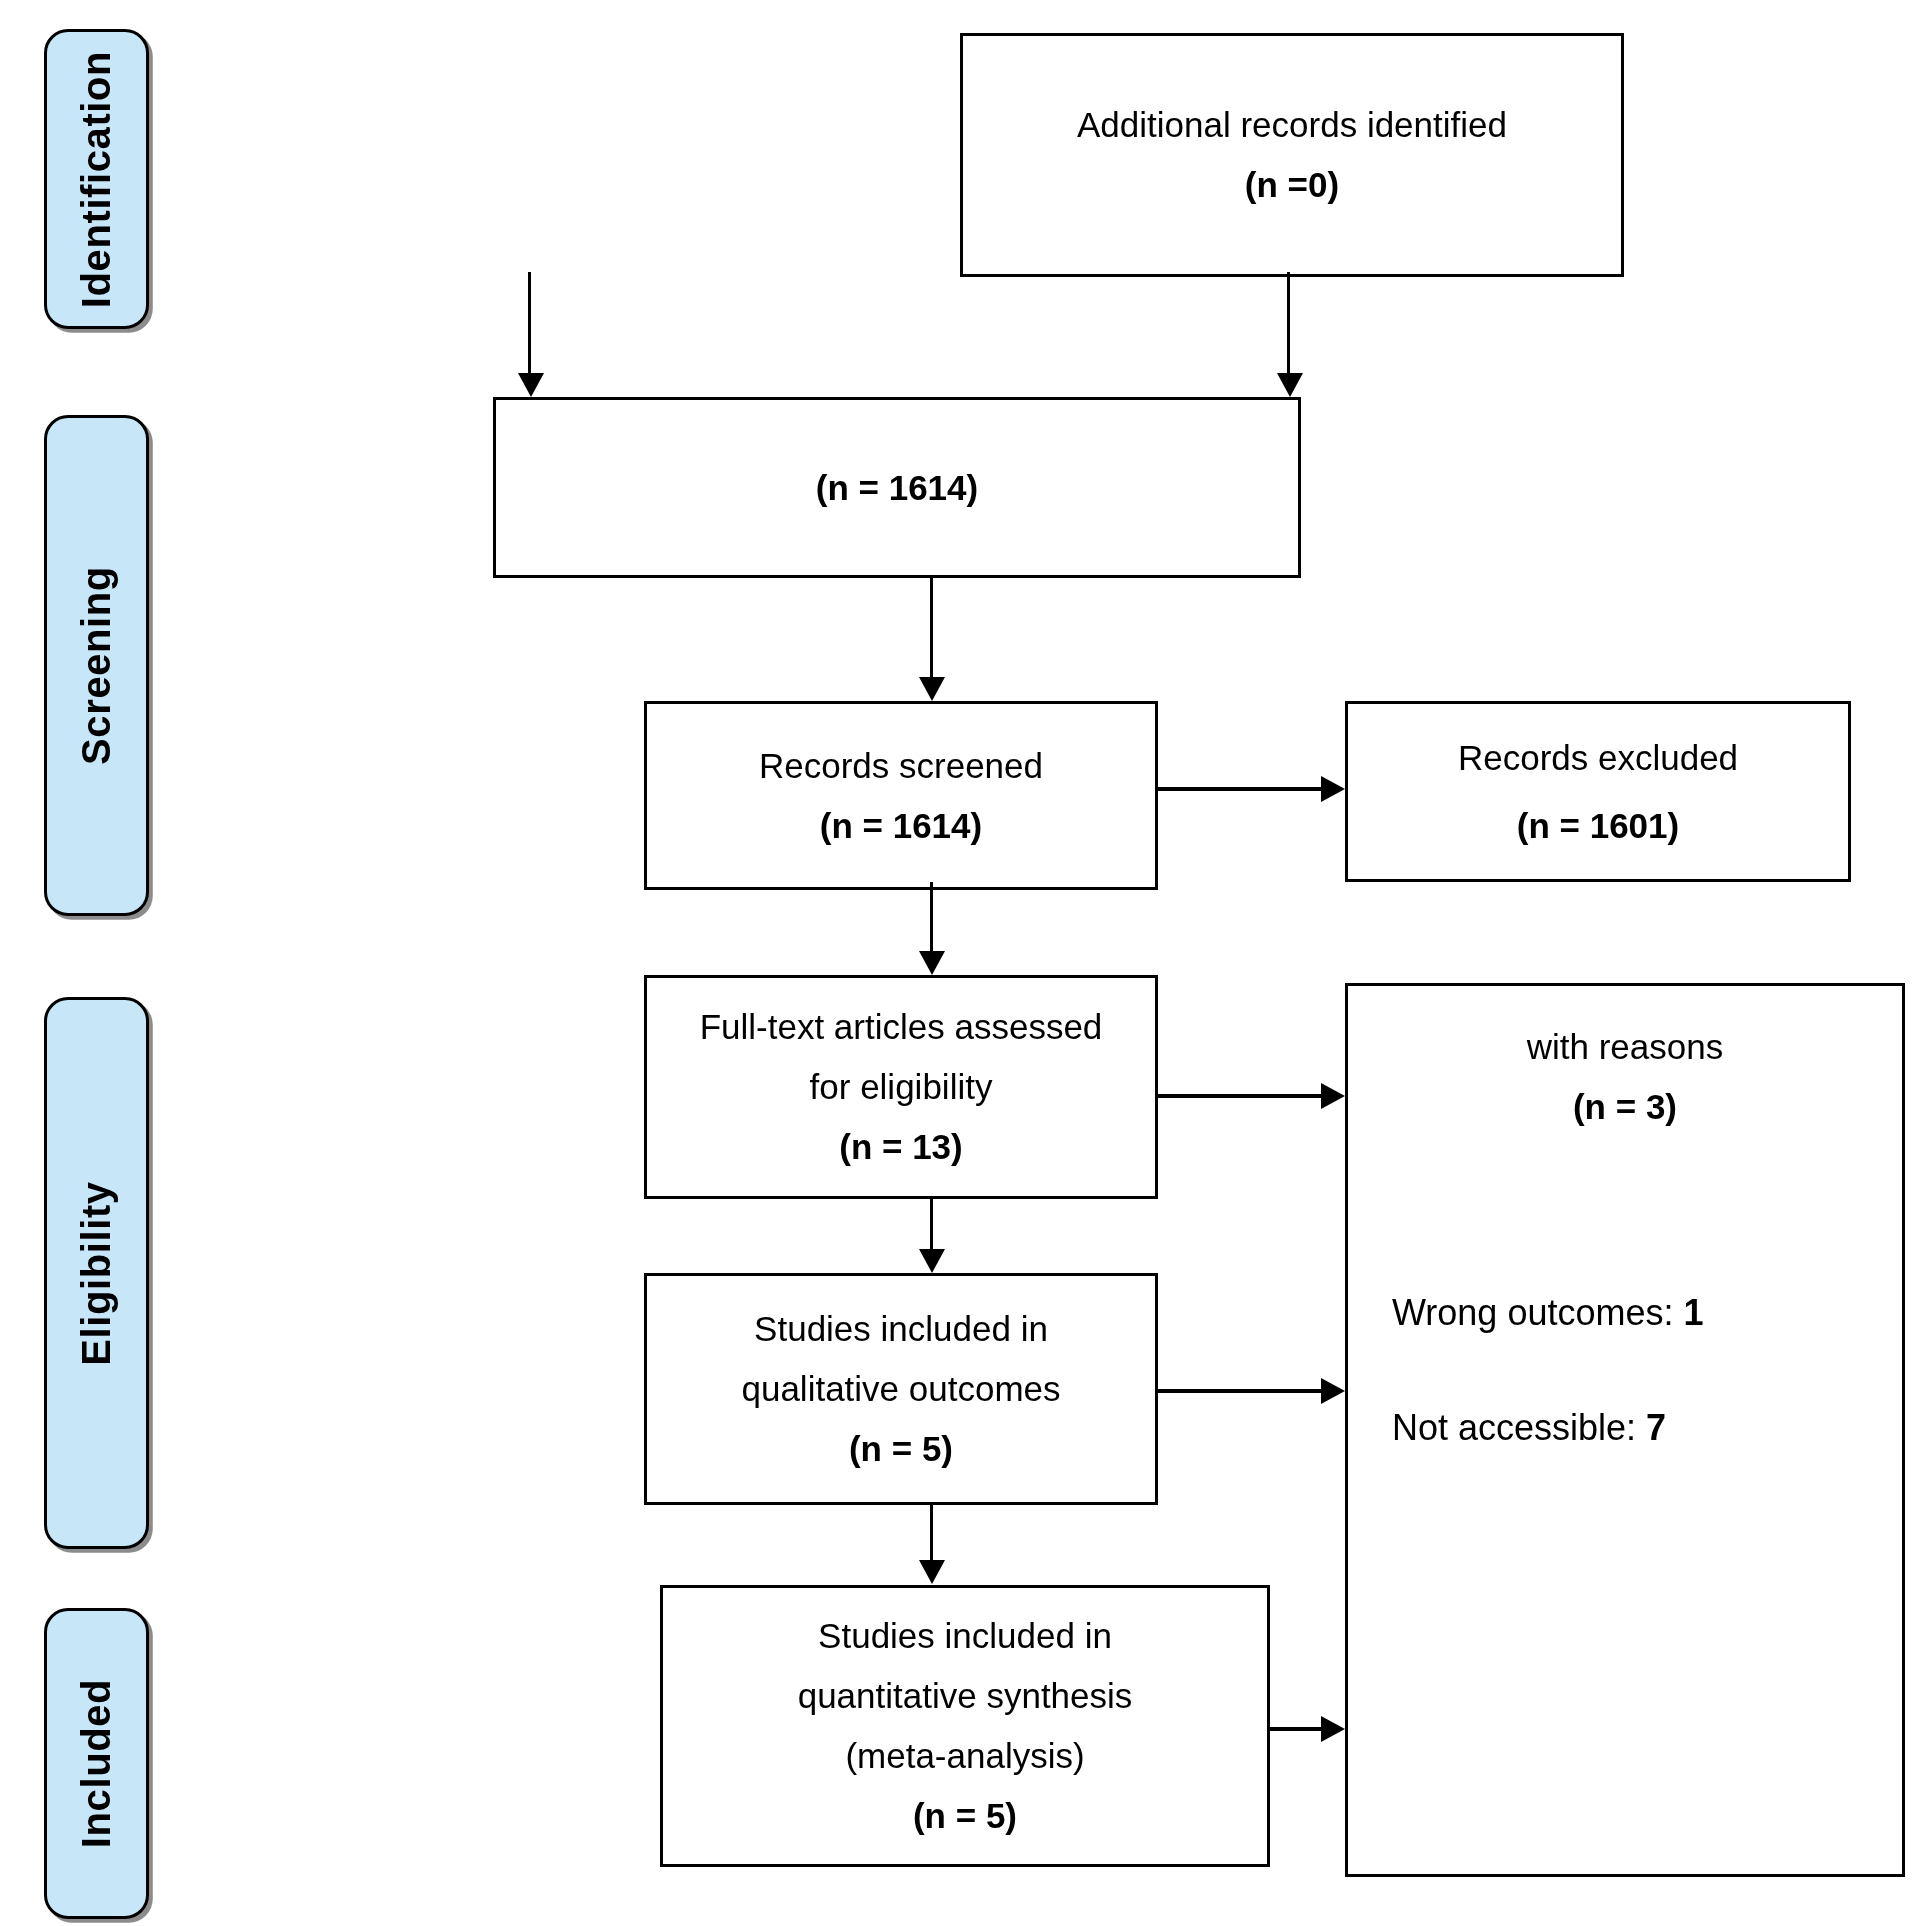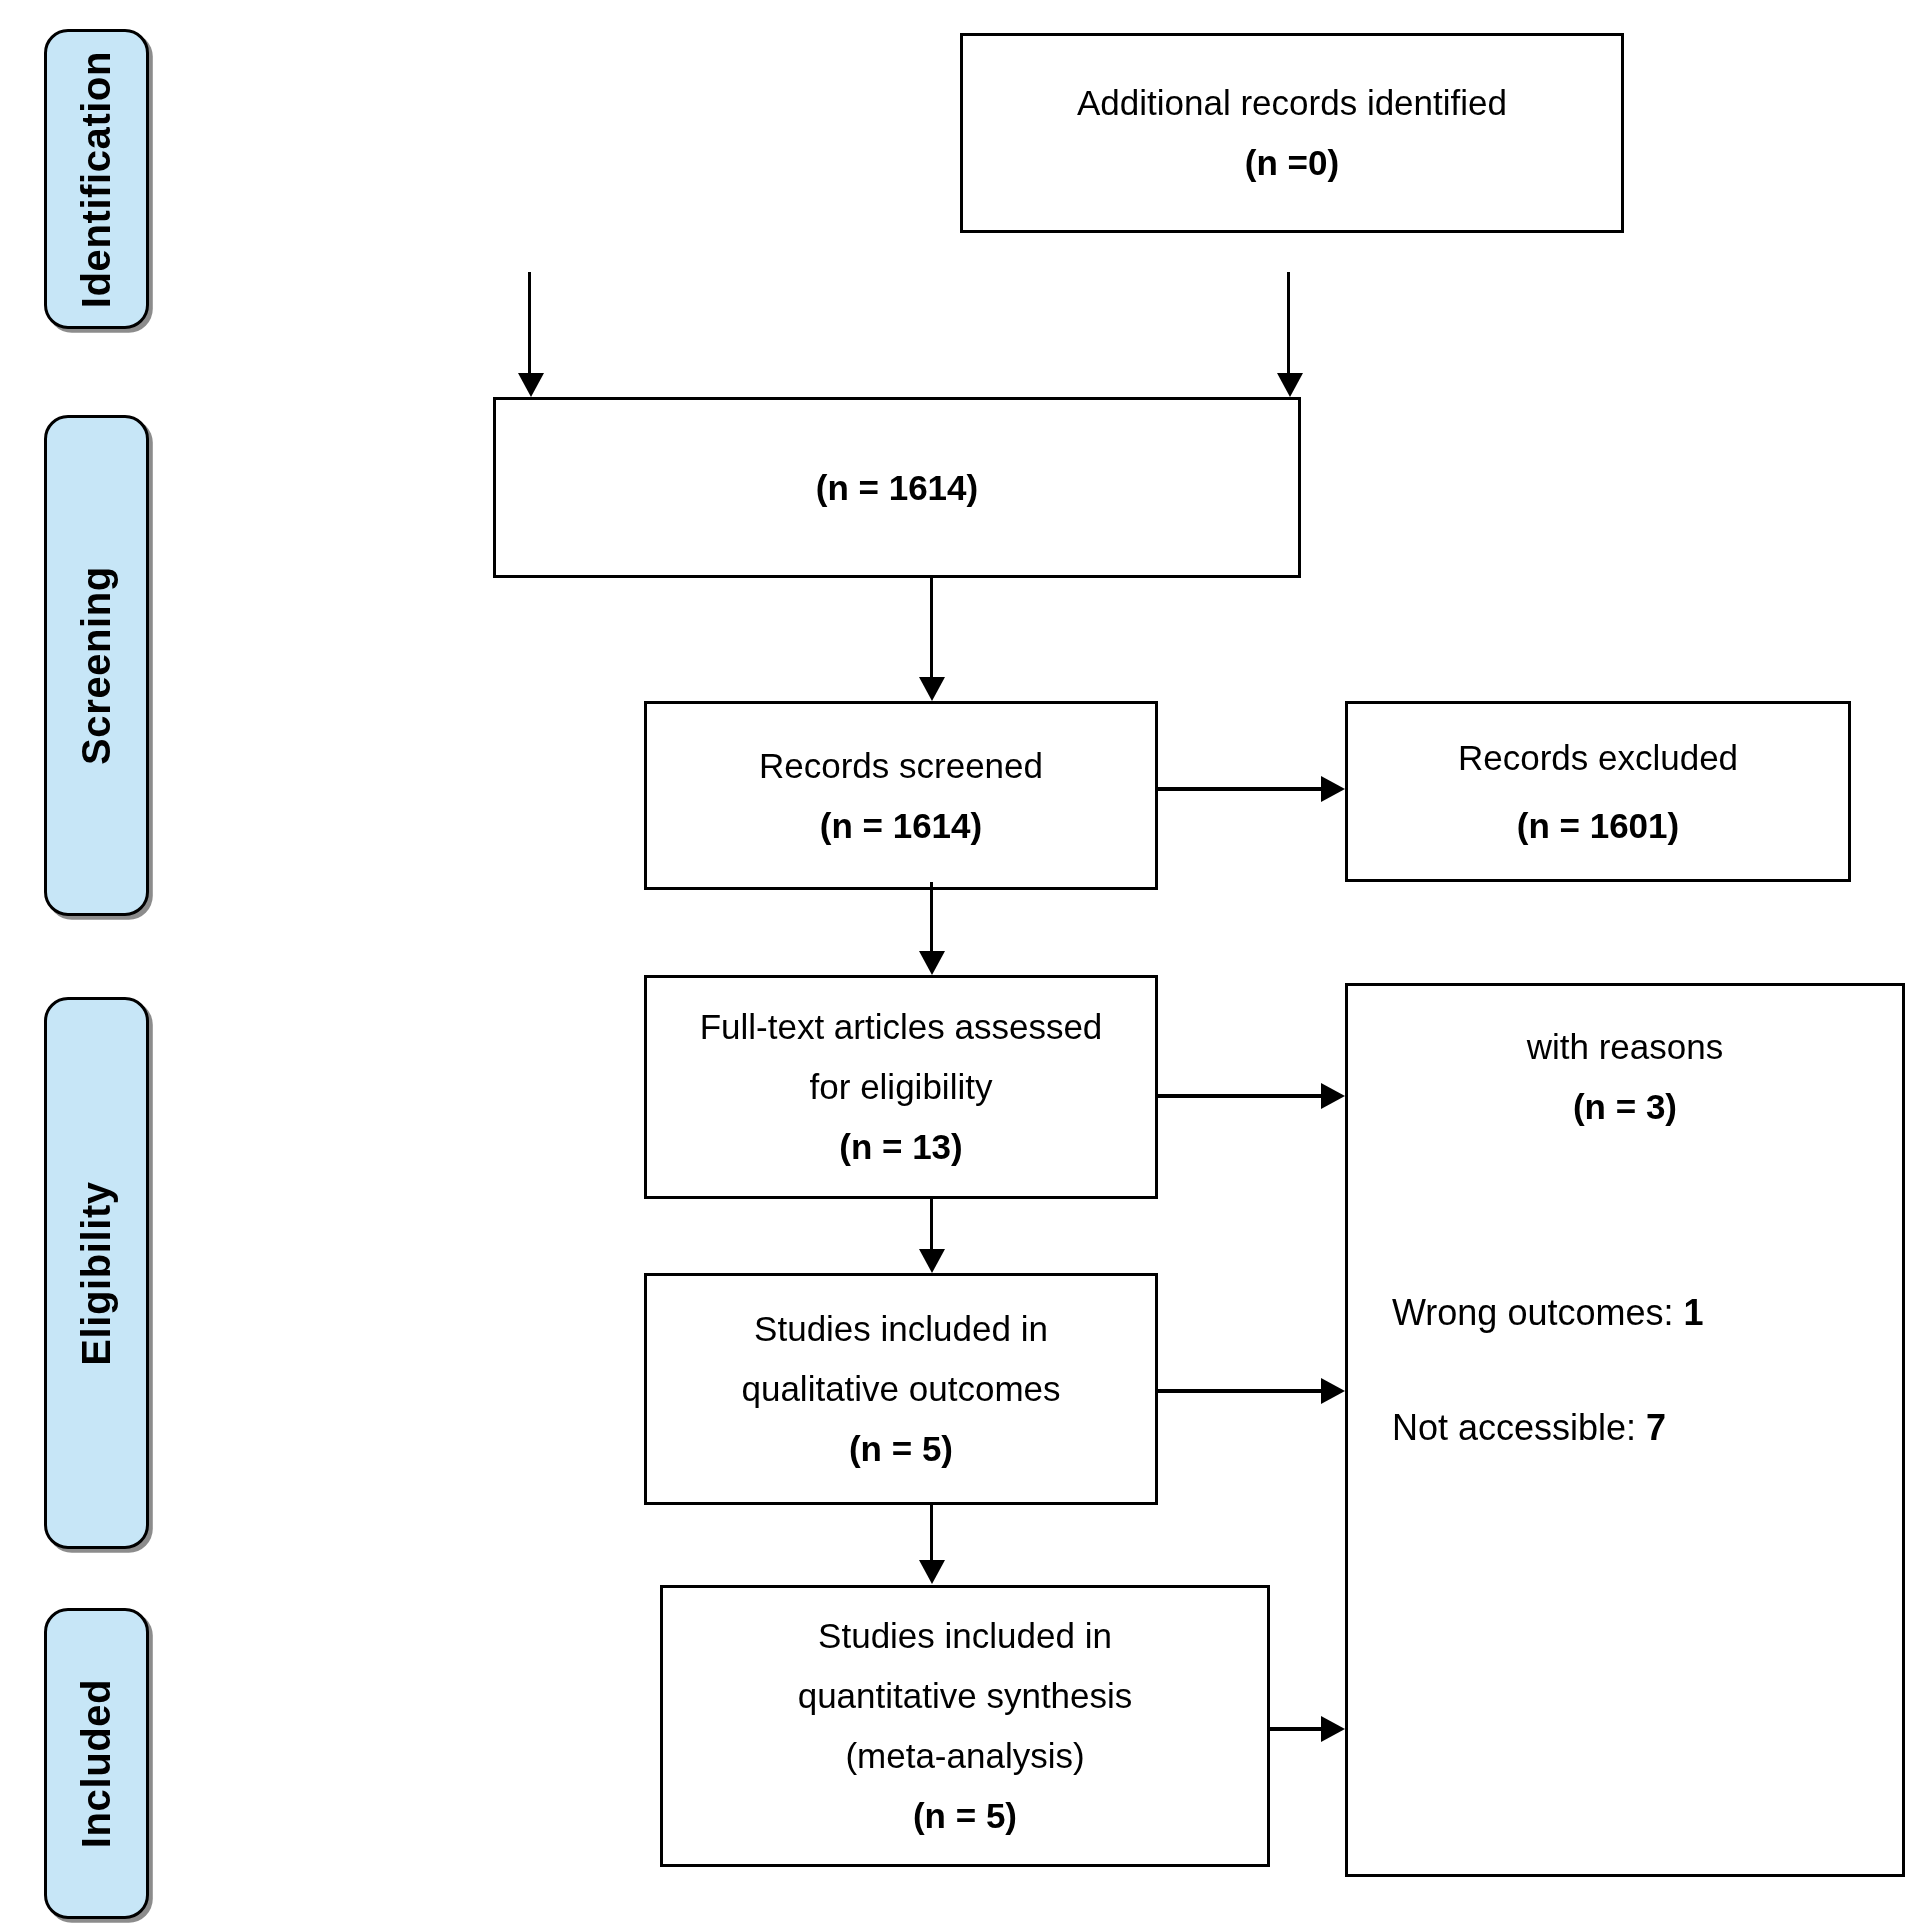--- a/index.html
+++ b/index.html
@@ -97,21 +97,21 @@
     <span>Screening</span>
   </div>
   <div class="stage-label" style="left: 44px; top: 997px; width: 105px; height: 552px; background-color: rgb(199, 230, 247);">
     <span>Eligibility</span>
   </div>
   <div class="stage-label" style="left: 44px; top: 1608px; width: 105px; height: 311px; background-color: rgb(199, 230, 247);">
     <span>Included</span>
   </div>
 
 
-  <div class="flowbox" style="left:960px; top:33px; width:664px; height:200px;">
+  <div class="flowbox" style="left:960px; top:33px; width:664px; height:244px;">
     <div>Additional records identified</div>
     <div class="count">(n =0)</div>
   </div>
 
   <div class="flowbox" style="left:493px; top:397px; width:808px; height:181px;">
     <div class="count">(n = 1614)</div>
   </div>
 
   <div class="flowbox" style="left:644px; top:701px; width:514px; height:189px;">
     <div>Records screened</div>

